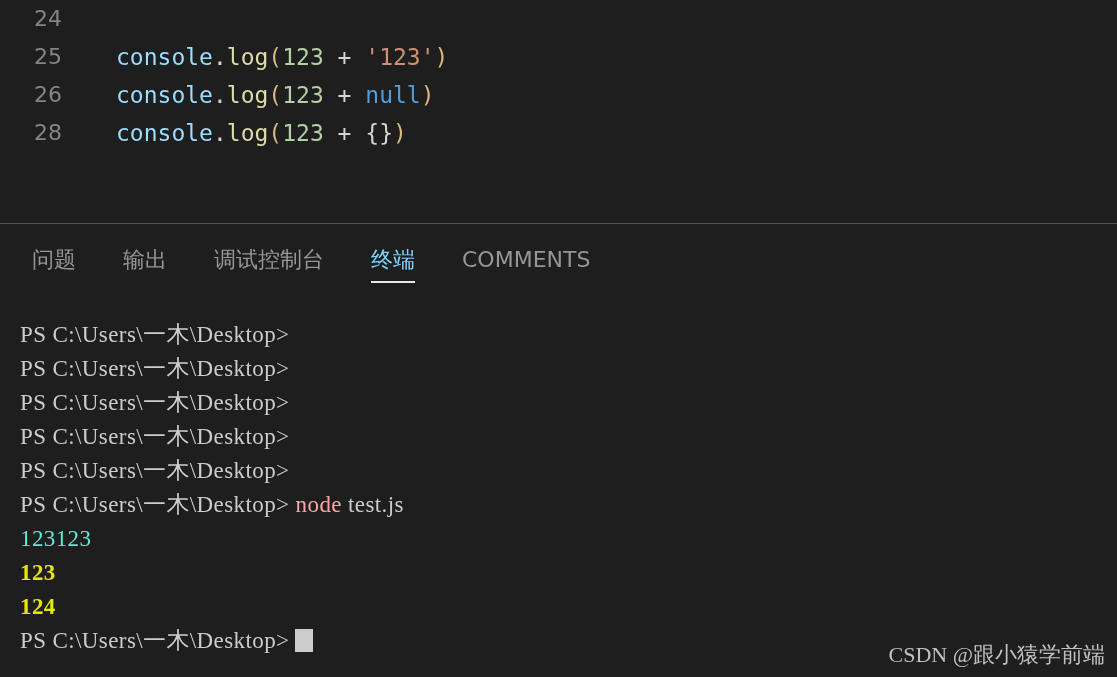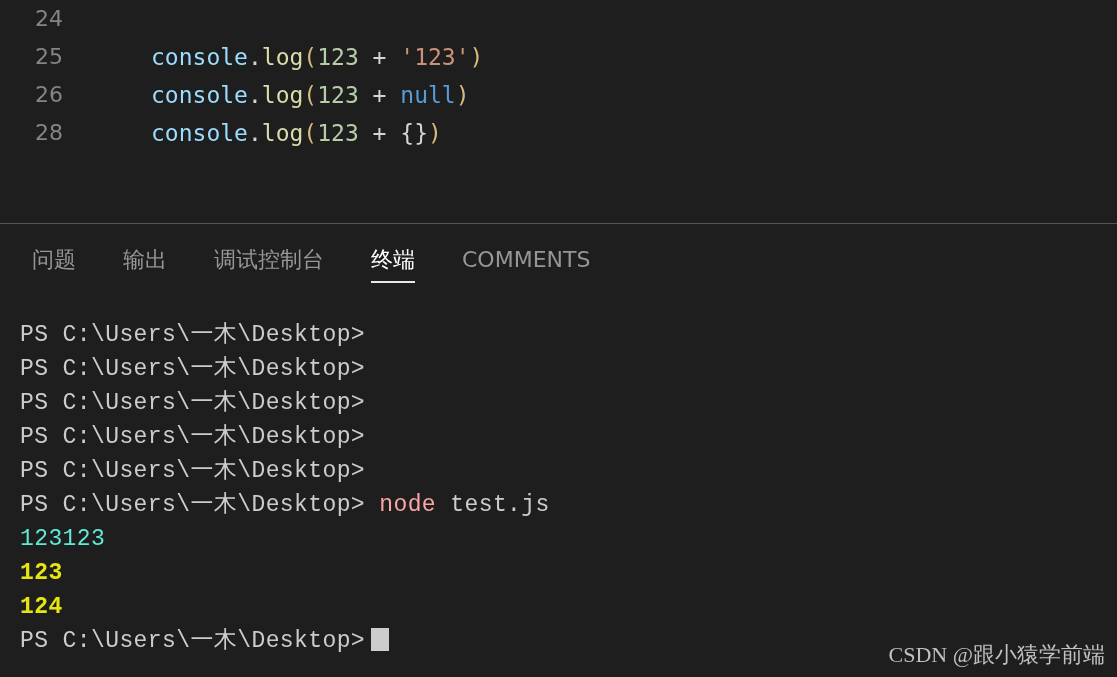--- a/index.html
+++ b/index.html
@@ -37,26 +37,25 @@
     position: relative;
     height: 38px;
     line-height: 38px;
     white-space: pre;
     font-family: "DejaVu Sans Mono", monospace;
     font-size: 23px;
   }
   .ln {
     display: inline-block;
     width: 62px;
-    text-align: left;
+    text-align: right;
     color: #858585;
     font-family: "DejaVu Sans", sans-serif;
     font-size: 22px;
     vertical-align: top;
-    padding-left: 35px;
   }
   .code-text {
     display: inline-block;
     margin-left: 54px;
     vertical-align: top;
     letter-spacing: 0px;
   }
   .tok-prop   { color: #9cdcfe; }
   .tok-punct  { color: #d4d4d4; }
   .tok-fn     { color: #dcdcaa; }
@@ -102,21 +101,21 @@
     color: #969696;
     font-family: "DejaVu Sans", sans-serif;
     font-size: 22px;
     line-height: 22px;
     padding: 25px 0 12px 0;
     margin-right: 47px;
     white-space: nowrap;
     cursor: pointer;
   }
   .panel-tab.active {
-    color: #ffffff;
+    color: #7dd3fc;
   }
   .panel-tab.active::after {
     content: "";
     position: absolute;
     left: 0;
     right: 0;
     bottom: 0;
     height: 2px;
     background: #e7e7e7;
   }
@@ -128,21 +127,21 @@
     top: 94px;
     width: 1117px;
     height: 359px;
     overflow: hidden;
   }
   .term-line {
     height: 34px;
     line-height: 34px;
     padding-left: 20px;
     white-space: pre;
-    font-family: Liberation Mono, monospace;
+    font-family: Liberation Serif, serif;
     font-size: 23px;
     color: #cccccc;
     letter-spacing: 0.4px;
   }
   .t-prompt { color: #cccccc; }
   .t-cmd    { color: #fca5a5; }
   .t-arg    { color: #cccccc; }
   .t-out    { color: #5eead4; }
   .t-yellow { color: #e5e510; font-weight: bold; }
 

